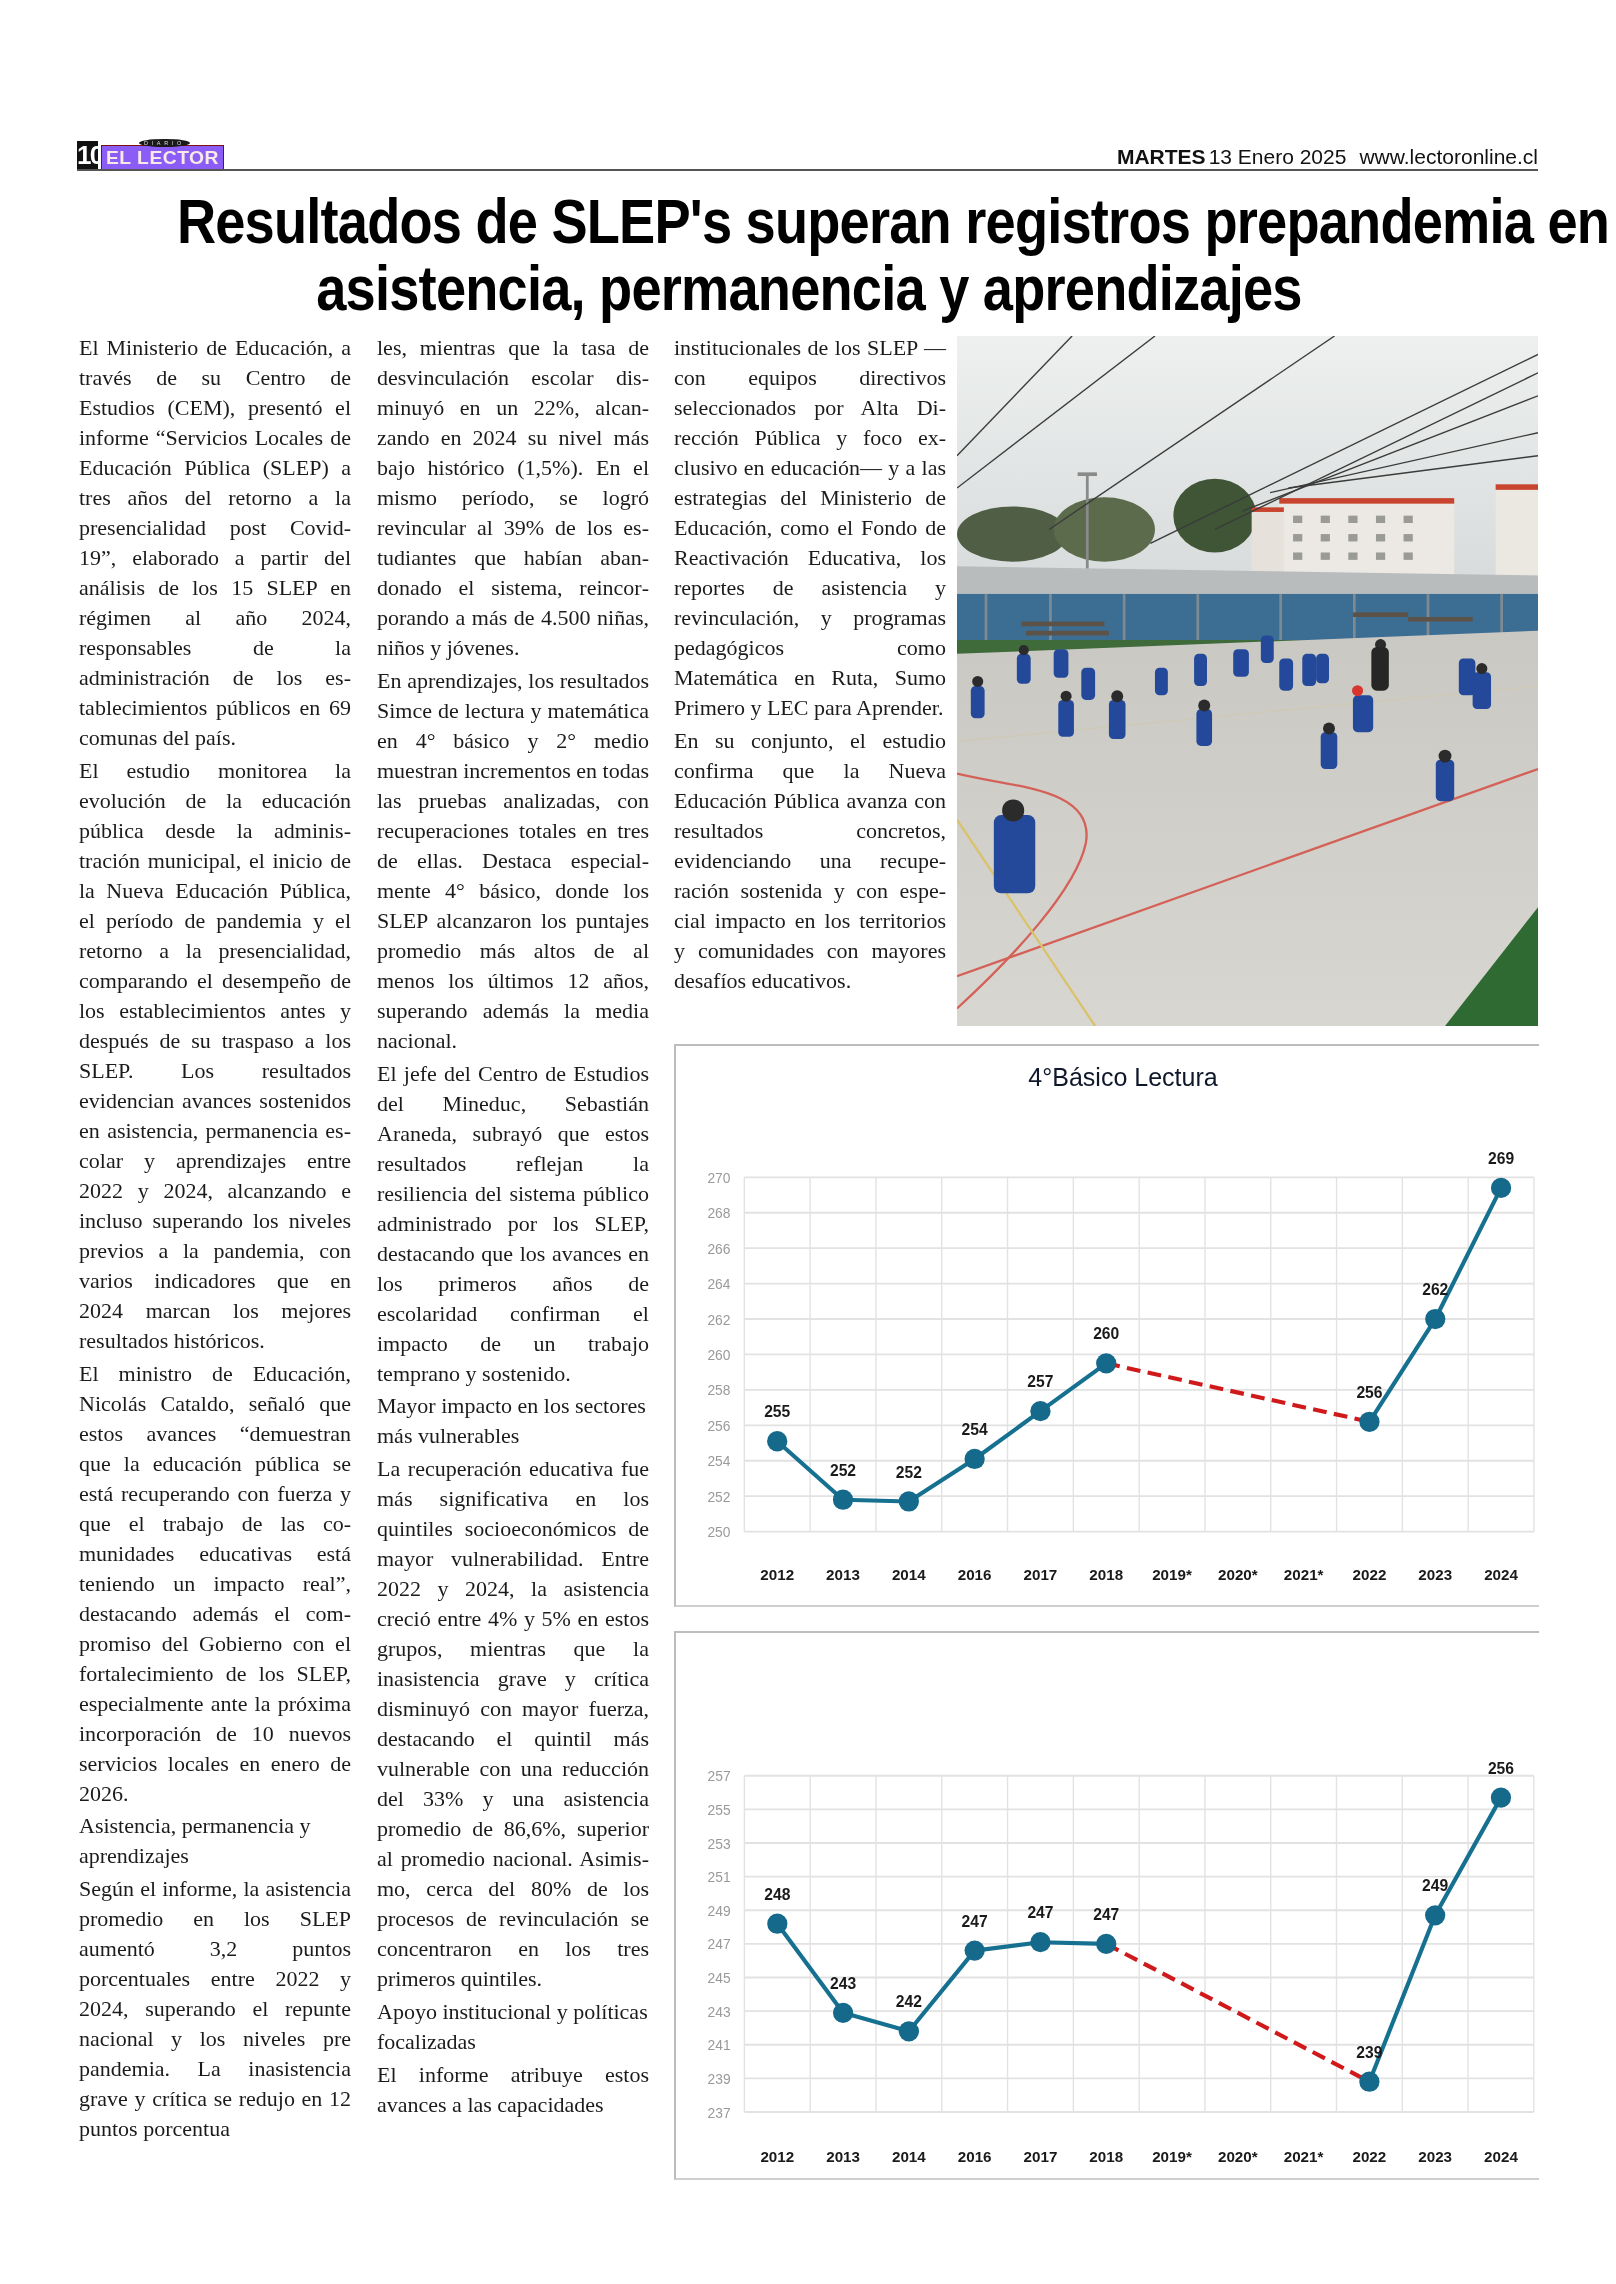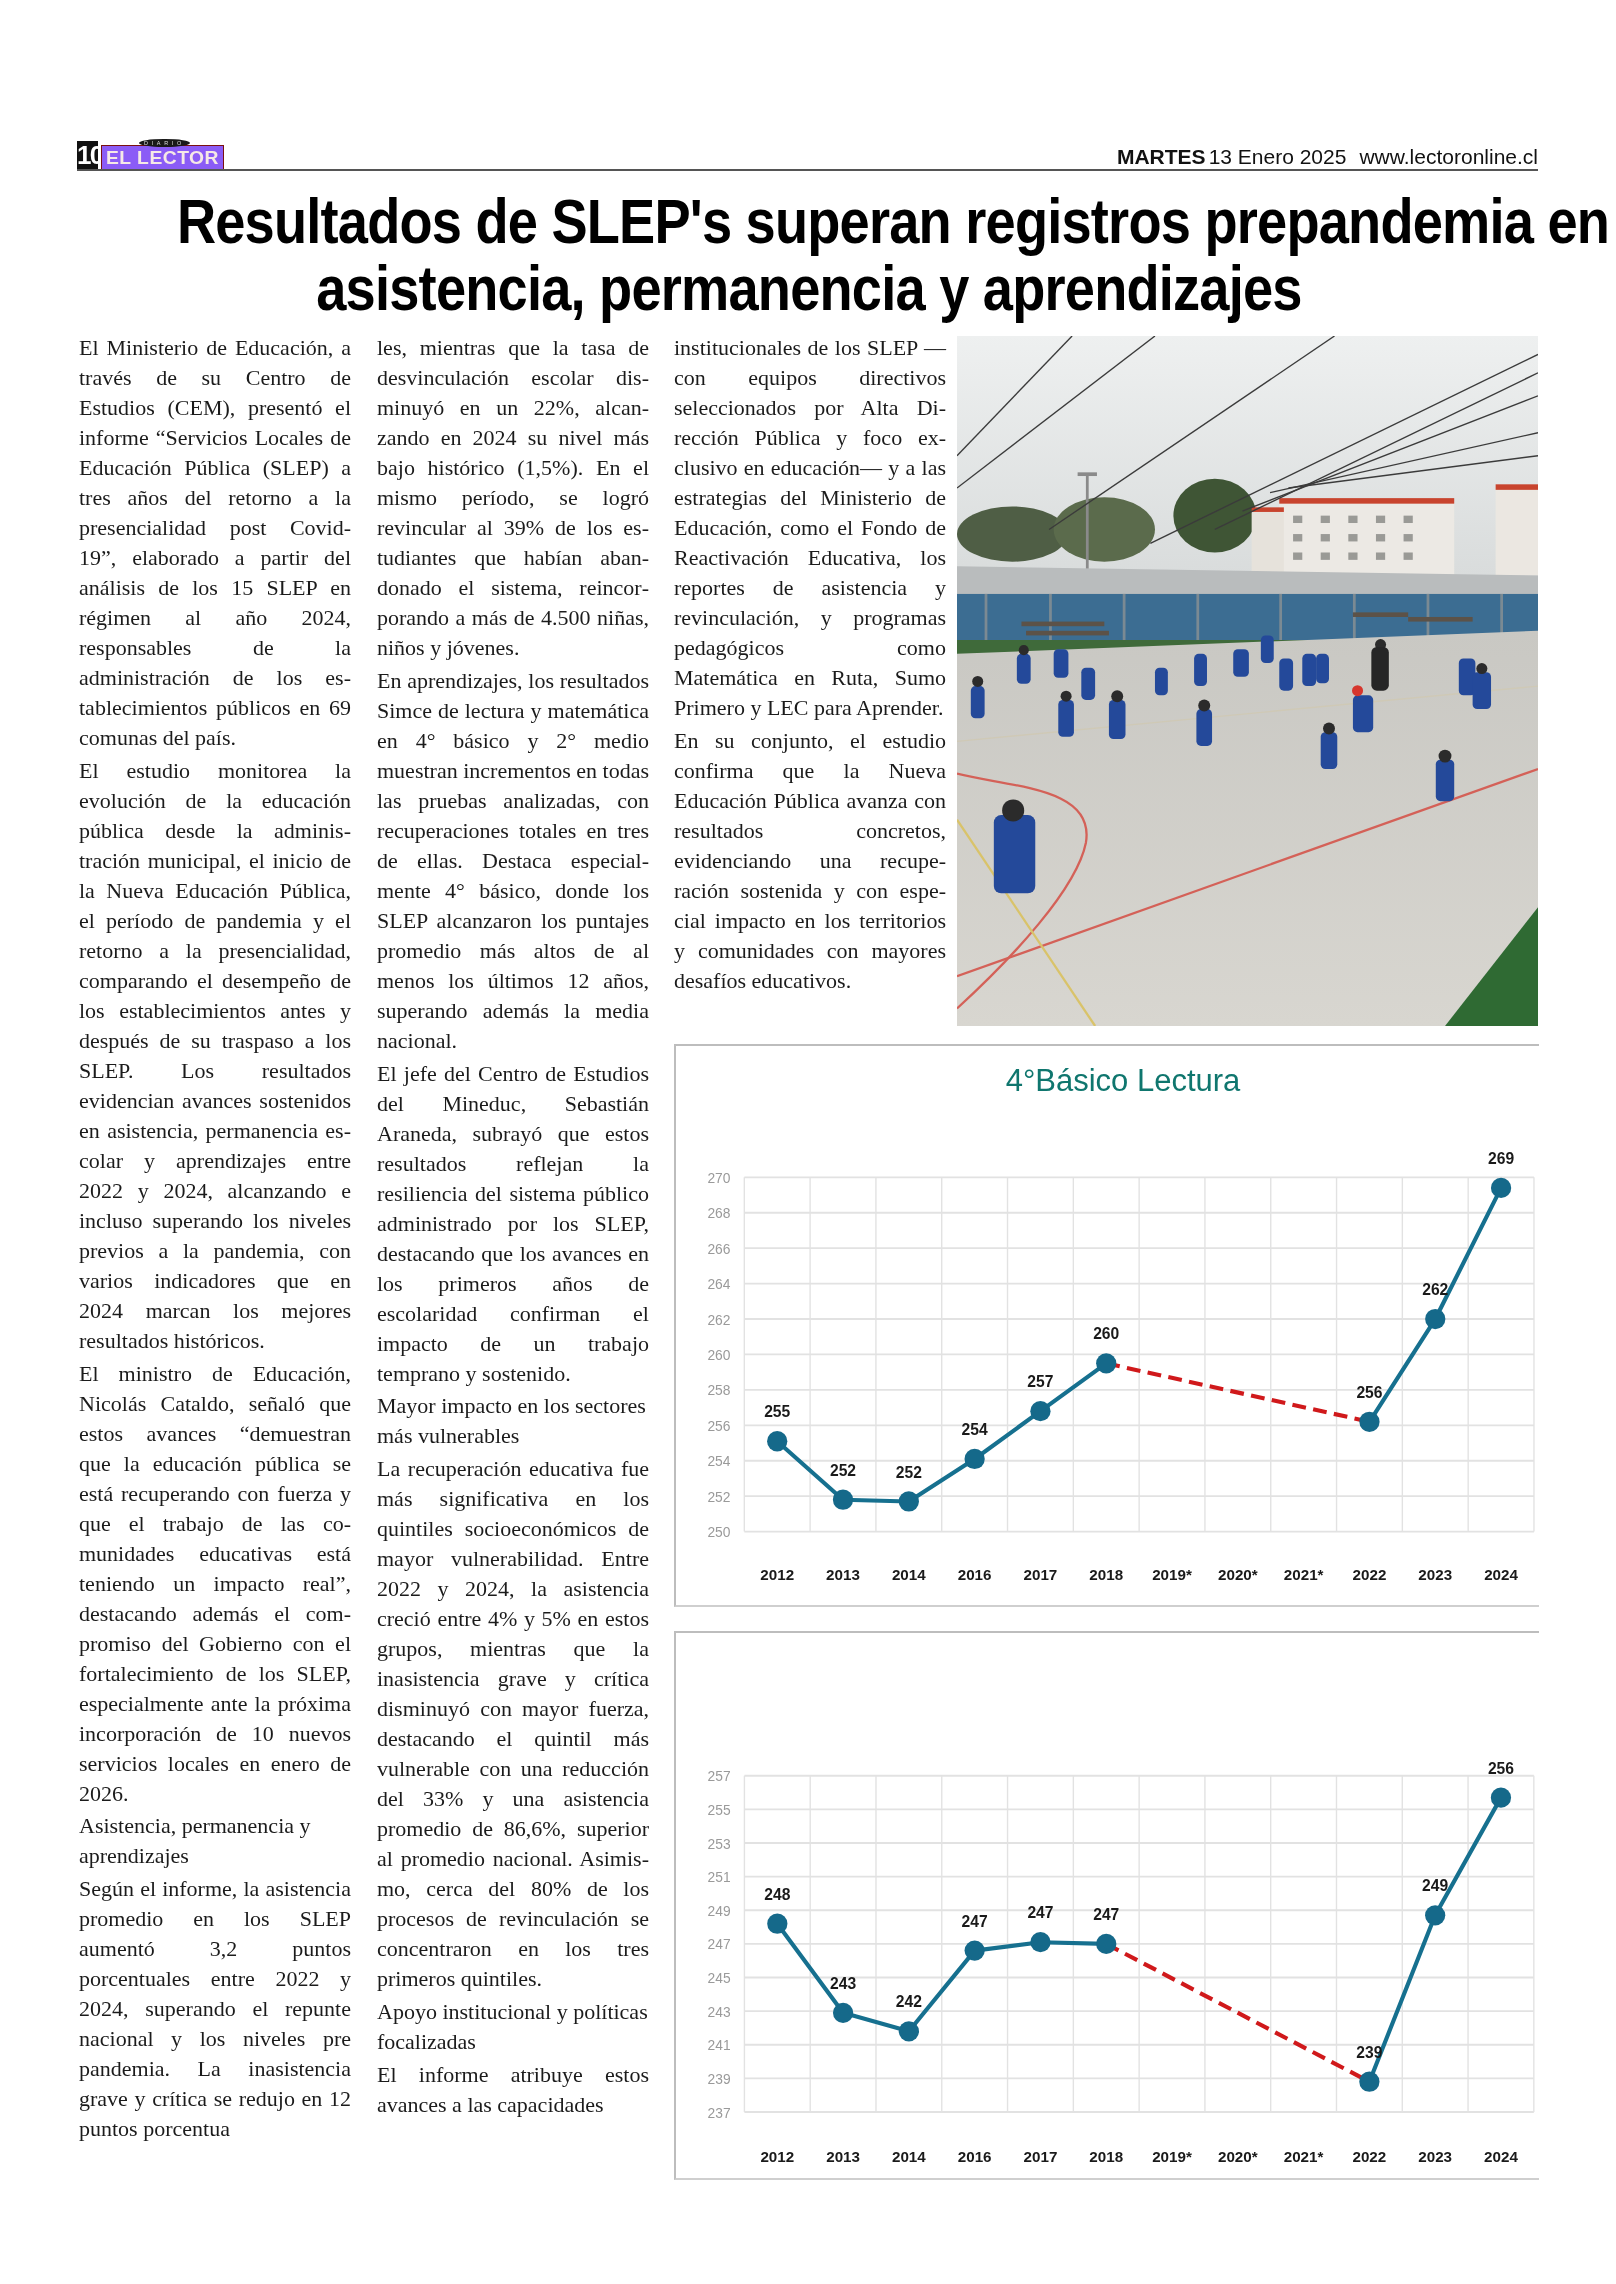--- a/index.html
+++ b/index.html
@@ -29,21 +29,21 @@
   .col3 { left: 674px; }
 
   
   .photo { position: absolute; left: 957px; top: 336px; width: 581px; height: 690px; overflow: hidden; background: #cfd3d4; }
   .photo svg { display: block; width: 100%; height: 100%; }
 
   
   .chart { position: absolute; left: 674px; width: 865px; background: #fff; border-top: 2.3px solid #bdbdbd; border-left: 2.3px solid #bdbdbd; border-bottom: 2.3px solid #cfcfcf; box-sizing: border-box; }
   .chart1 { top: 1044px; height: 563px; }
   .chart2 { top: 1631px; height: 549px; }
-  .chart-title { position: absolute; left: 0; right: 0; text-align: center; font-family: "Liberation Sans", sans-serif; font-size: 31px; color: #0f766e; padding-left: 31px; }
+  .chart-title { position: absolute; left: 0; right: 0; text-align: center; font-family: "Liberation Sans", sans-serif; font-size: 25px; color: #0f172a; padding-left: 31px; }
   .chart1 .chart-title { top: 16.6px; }
   .chart2 .chart-title { top: 18.4px; }
   .chart svg { position: absolute; left: 0; top: 0; }
 </style>
 </head>
 <body>
 
 <div class="masthead">
   <div class="page-num">10</div>
   <div class="logo">

